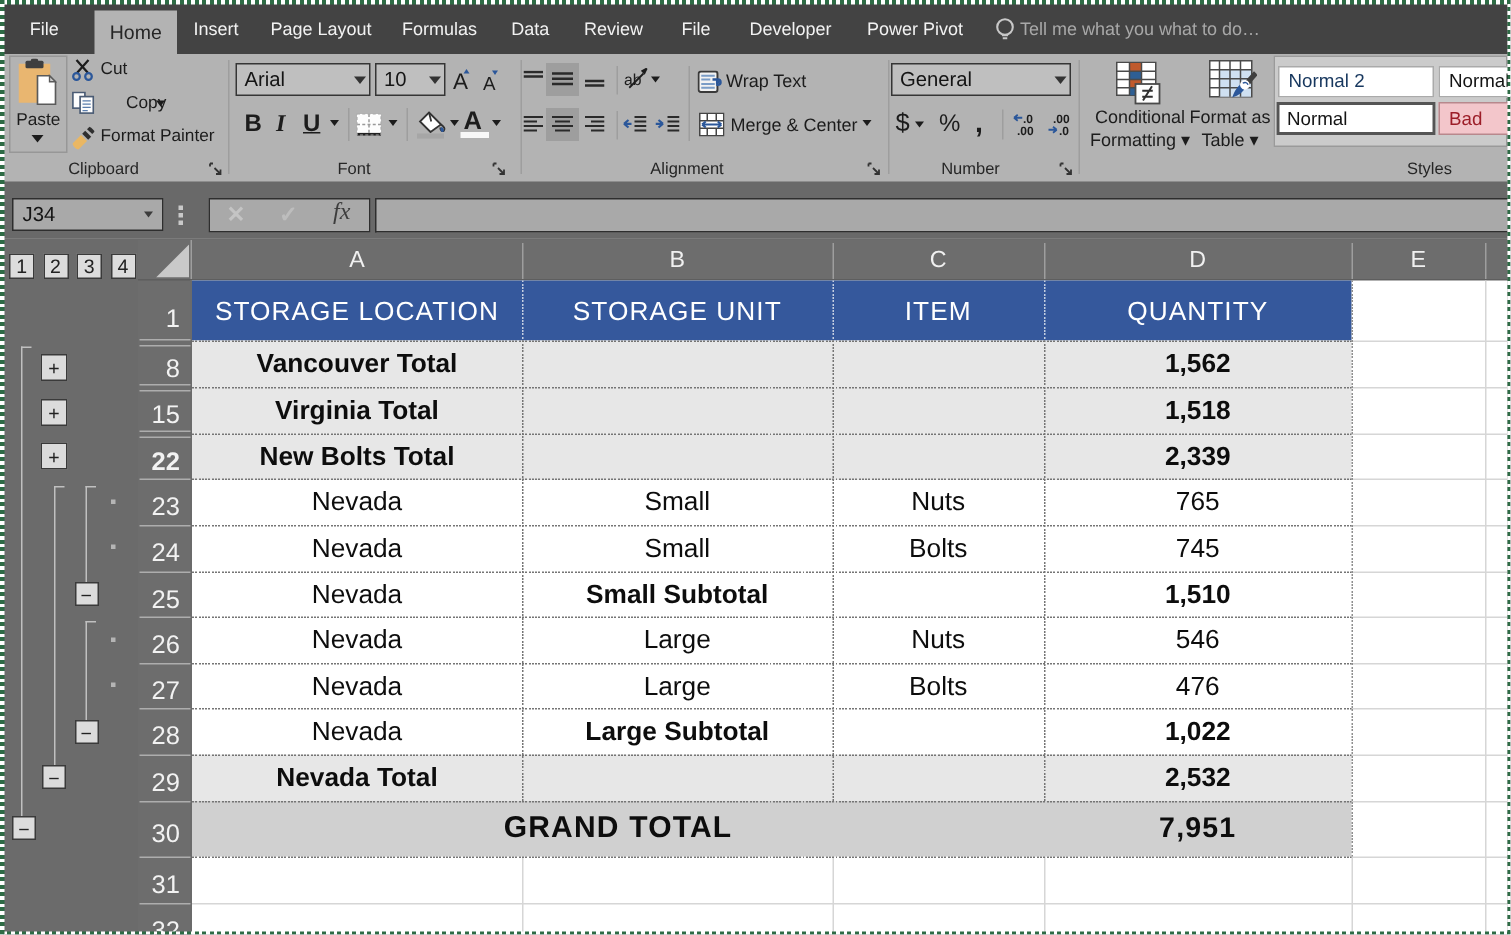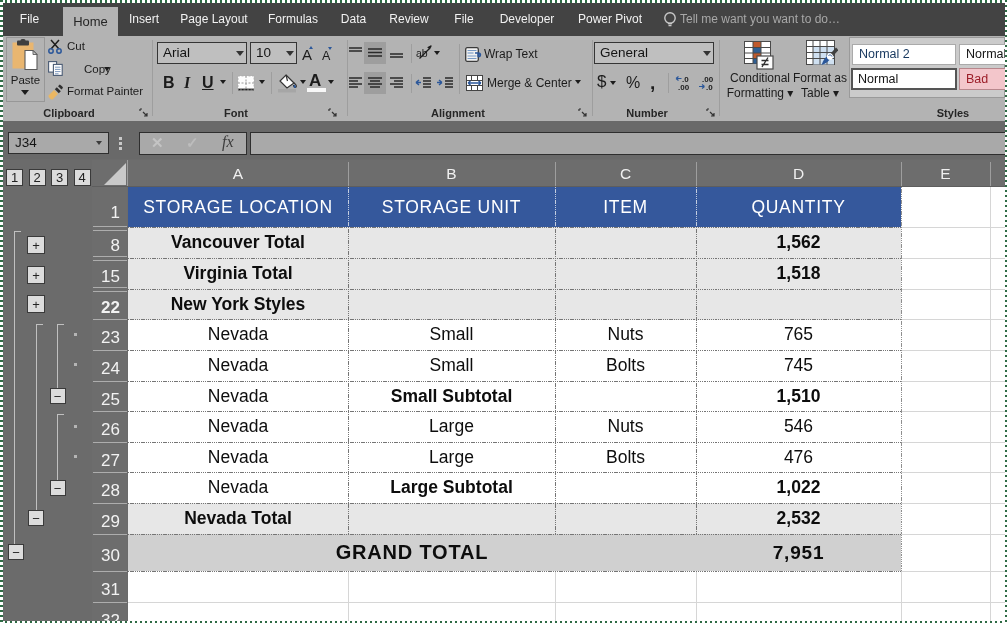--- a/index.html
+++ b/index.html
@@ -2,21 +2,21 @@
 <html><head>
 <meta charset="utf-8">
 <style>
   html,body{margin:0;padding:0;}
   #root{position:relative;width:1007px;height:623px;background:#b3b3b3;overflow:hidden;
         font-family:"Liberation Sans",sans-serif;}
   .abs{position:absolute;}
   .ctr{display:flex;align-items:center;justify-content:center;}
   .tab{position:absolute;top:2px;height:34px;display:flex;align-items:center;color:#f2f2f2;font-size:12px;transform:translateX(-50%);white-space:nowrap;}
   .sep{position:absolute;width:1px;background:#9e9e9e;}
-  .glabel{position:absolute;top:107px;height:13px;font-size:11px;color:#262626;text-align:center;line-height:13px;font-weight:bold;}
+  .glabel{position:absolute;top:107px;height:13px;font-size:11px;color:#262626;text-align:center;line-height:13px;}
   .combo{position:absolute;background:#bfbfbf;border:1px solid #353535;box-sizing:border-box;
          font-size:13.5px;color:#141414;}
   .car{position:absolute;width:0;height:0;border-left:4px solid transparent;border-right:4px solid transparent;border-top:5px solid #333;}
   .selbox{position:absolute;background:#9e9e9e;}
   .rlab{position:absolute;font-size:12px;color:#1c1c1c;white-space:nowrap;}
   
   .colhdr{position:absolute;top:160px;height:27px;color:#f0f0f0;font-size:15.5px;display:flex;align-items:center;justify-content:center;}
   .rowhdr{position:absolute;left:92px;width:35px;color:#f2f2f2;font-size:17px;display:flex;align-items:center;justify-content:flex-end;padding-right:0;box-sizing:border-box;}
   .rownum{padding-right:7px;padding-top:3px;}
   .hsep{position:absolute;left:93px;width:34px;height:1px;background:#adadad;}
@@ -42,21 +42,21 @@
   <div class="tab" style="left:293px;">Formulas</div>
   <div class="tab" style="left:353.5px;">Data</div>
   <div class="tab" style="left:409px;">Review</div>
   <div class="tab" style="left:464px;">File</div>
   <div class="tab" style="left:527px;">Developer</div>
   <div class="tab" style="left:610px;">Power Pivot</div>
   <svg class="abs" style="left:662px;top:10px;" width="16" height="20" viewBox="0 0 16 20">
     <circle cx="8" cy="8" r="5.2" fill="none" stroke="#c8c8c8" stroke-width="1.4"></circle>
     <path d="M6 13.5h4M6.5 15.5h3" stroke="#c8c8c8" stroke-width="1.3" fill="none"></path>
   </svg>
-  <div class="tab" style="left:760px;color:#a8a8a8;">Tell me want you want to do…</div>
+  <div class="tab" style="left:760px;color:#a8a8a8;">Tell me what you what to do…</div>
 
   <div class="abs" style="left:2px;top:36px;width:1003px;height:85px;background:#b3b3b3;"></div>
 
   <div class="sep" style="left:152px;top:40px;height:76px;"></div>
   <div class="sep" style="left:347px;top:40px;height:76px;"></div>
   <div class="sep" style="left:592px;top:40px;height:76px;"></div>
   <div class="sep" style="left:719px;top:40px;height:76px;"></div>
 
   <div class="glabel" style="left:24px;width:90px;">Clipboard</div>
   <div class="glabel" style="left:191px;width:90px;">Font</div>
@@ -338,21 +338,22 @@
 
   <div class="cell" style="left:128px;top:187px;width:220px;height:40px;color:#fff;letter-spacing:0.7px;">STORAGE LOCATION</div>
   <div class="cell" style="left:348px;top:187px;width:207px;height:40px;color:#fff;letter-spacing:0.7px;">STORAGE UNIT</div>
   <div class="cell" style="left:555px;top:187px;width:141px;height:40px;color:#fff;letter-spacing:0.7px;">ITEM</div>
   <div class="cell" style="left:696px;top:187px;width:205px;height:40px;color:#fff;letter-spacing:0.7px;">QUANTITY</div>
 
   <div class="cell b" style="left:128px;top:227px;width:220px;height:31px;">Vancouver Total</div>
   <div class="cell b" style="left:696px;top:227px;width:205px;height:31px;">1,562</div>
   <div class="cell b" style="left:128px;top:258px;width:220px;height:31px;">Virginia Total</div>
   <div class="cell b" style="left:696px;top:258px;width:205px;height:31px;">1,518</div>
-  <div class="cell b" style="left:128px;top:289px;width:220px;height:31px;">New York Styles</div>
+  <div class="cell b" style="left:128px;top:289px;width:220px;height:31px;">New Bolts Total</div>
+  <div class="cell b" style="left:696px;top:289px;width:205px;height:31px;">2,339</div>
 
   <div class="cell" style="left:128px;top:319px;width:220px;height:31px;">Nevada</div>
   <div class="cell" style="left:348px;top:319px;width:207px;height:31px;">Small</div>
   <div class="cell" style="left:555px;top:319px;width:141px;height:31px;">Nuts</div>
   <div class="cell" style="left:696px;top:319px;width:205px;height:31px;">765</div>
 
   <div class="cell" style="left:128px;top:350px;width:220px;height:31px;">Nevada</div>
   <div class="cell" style="left:348px;top:350px;width:207px;height:31px;">Small</div>
   <div class="cell" style="left:555px;top:350px;width:141px;height:31px;">Bolts</div>
   <div class="cell" style="left:696px;top:350px;width:205px;height:31px;">745</div>

